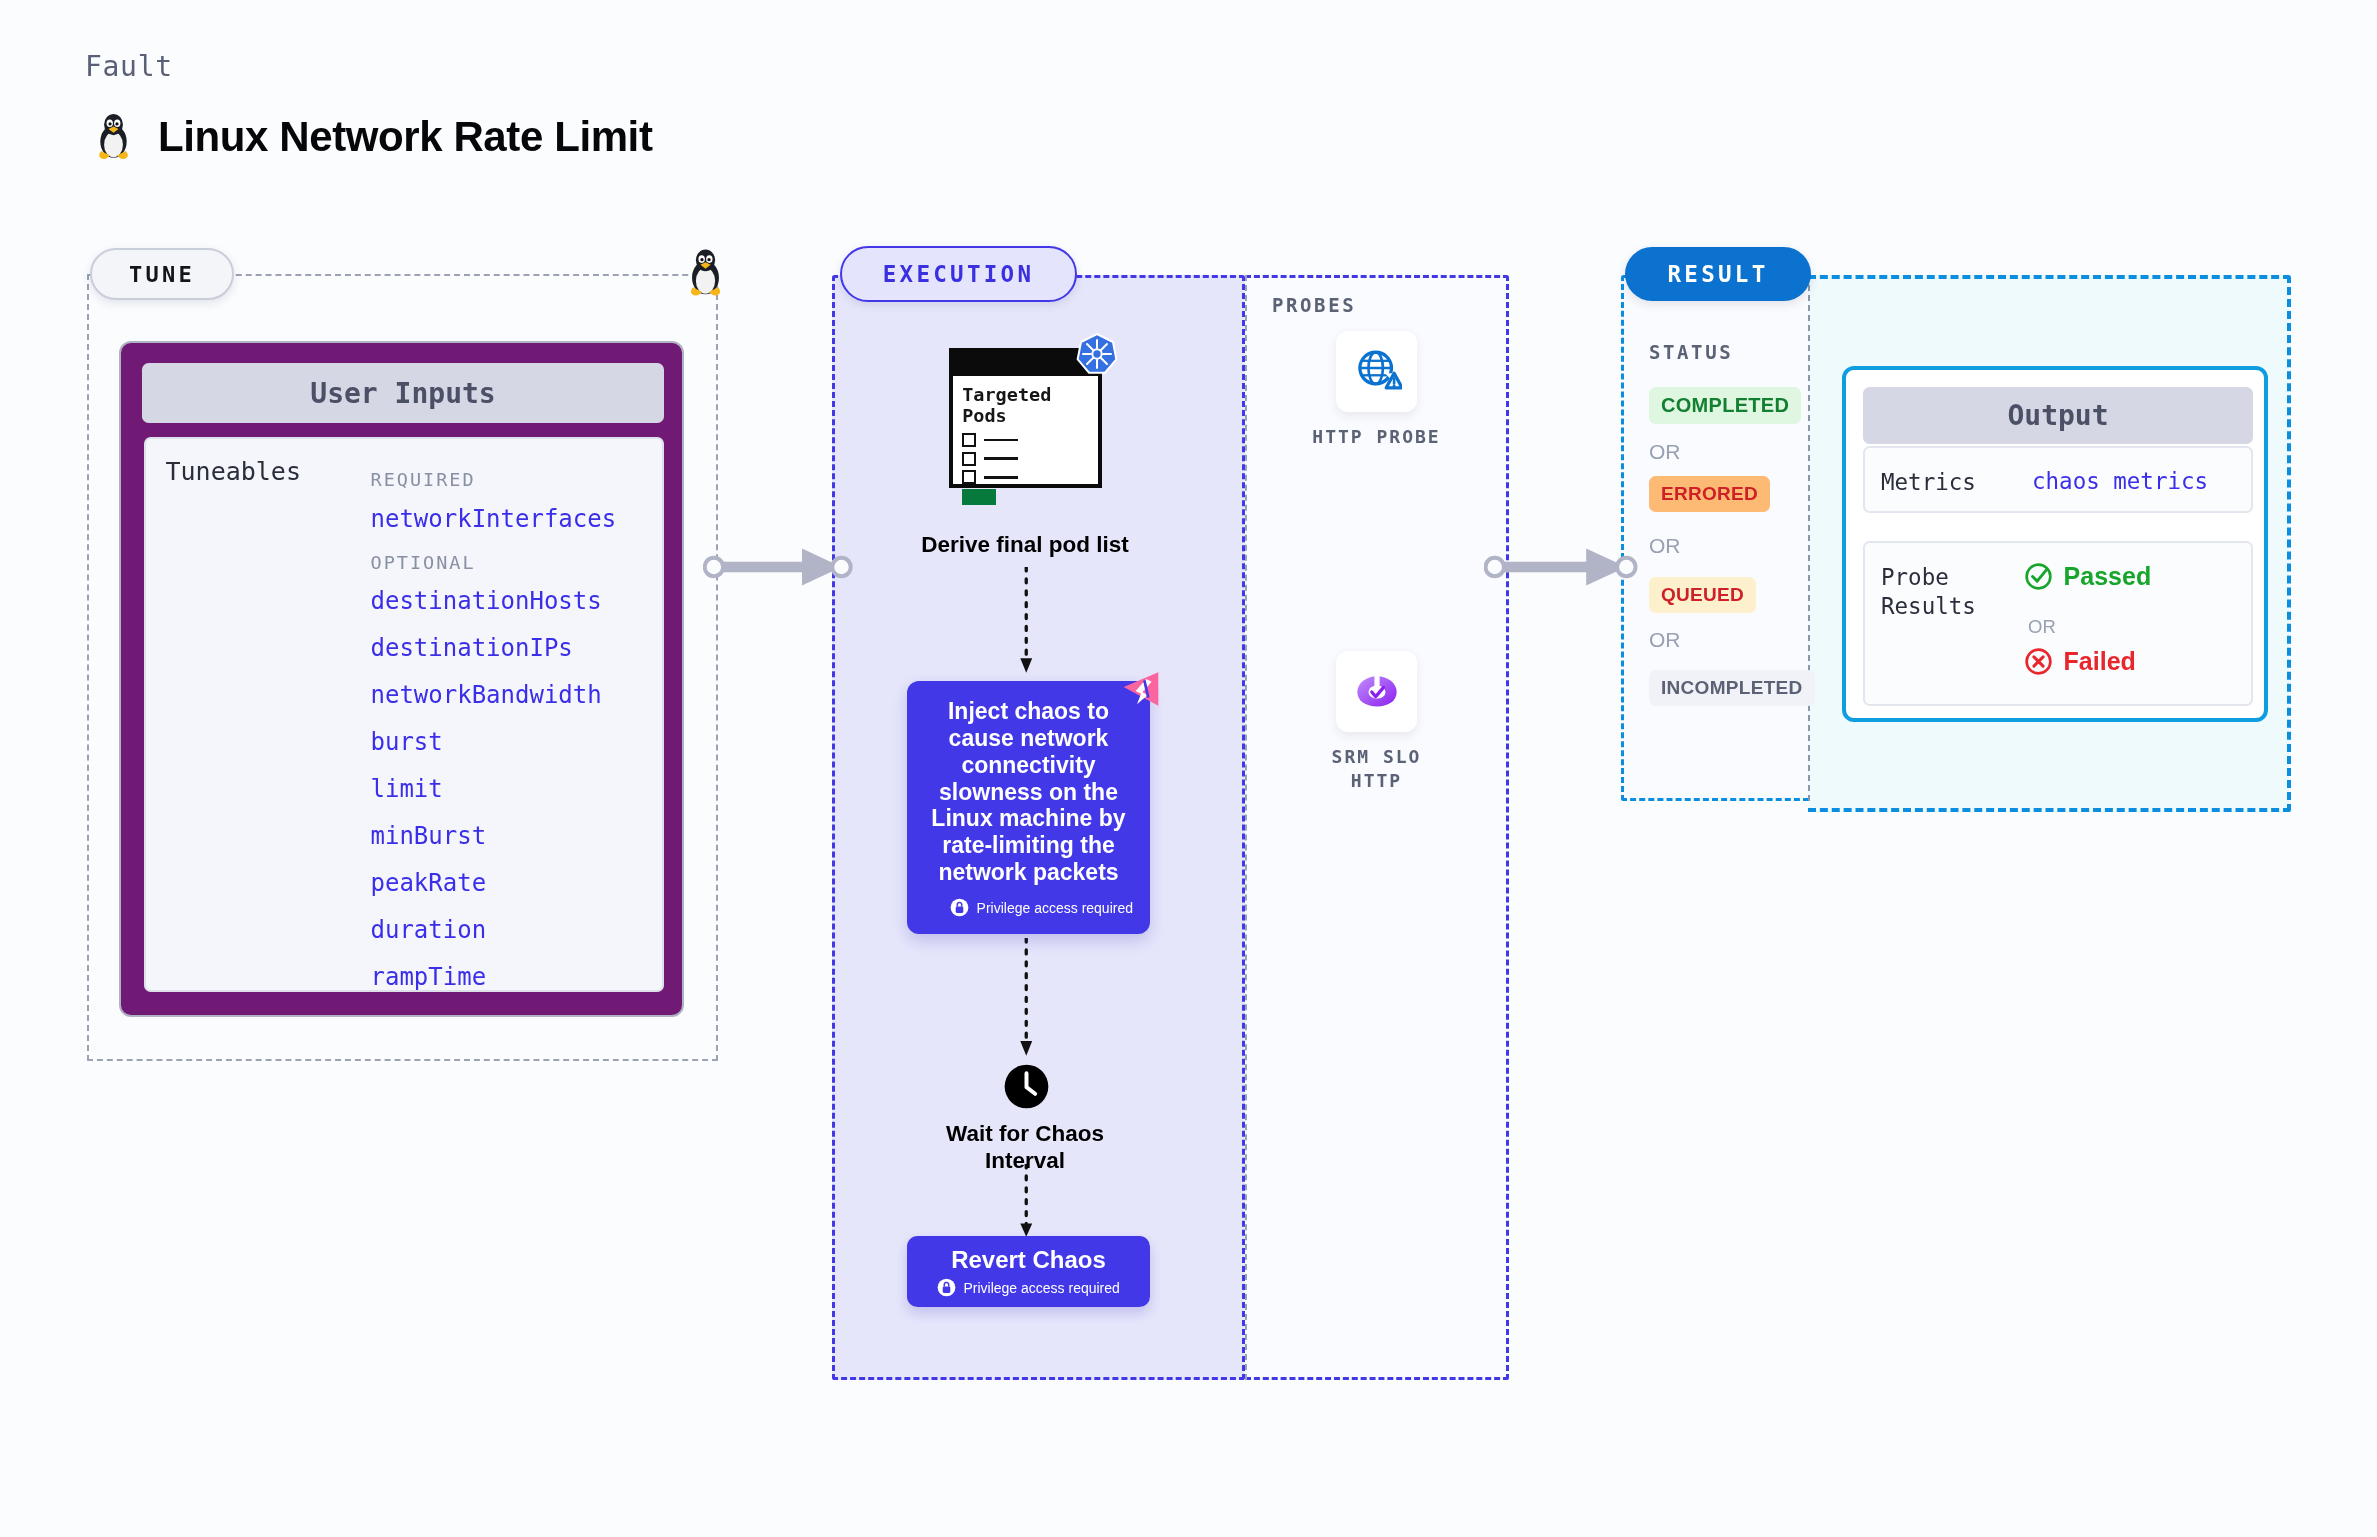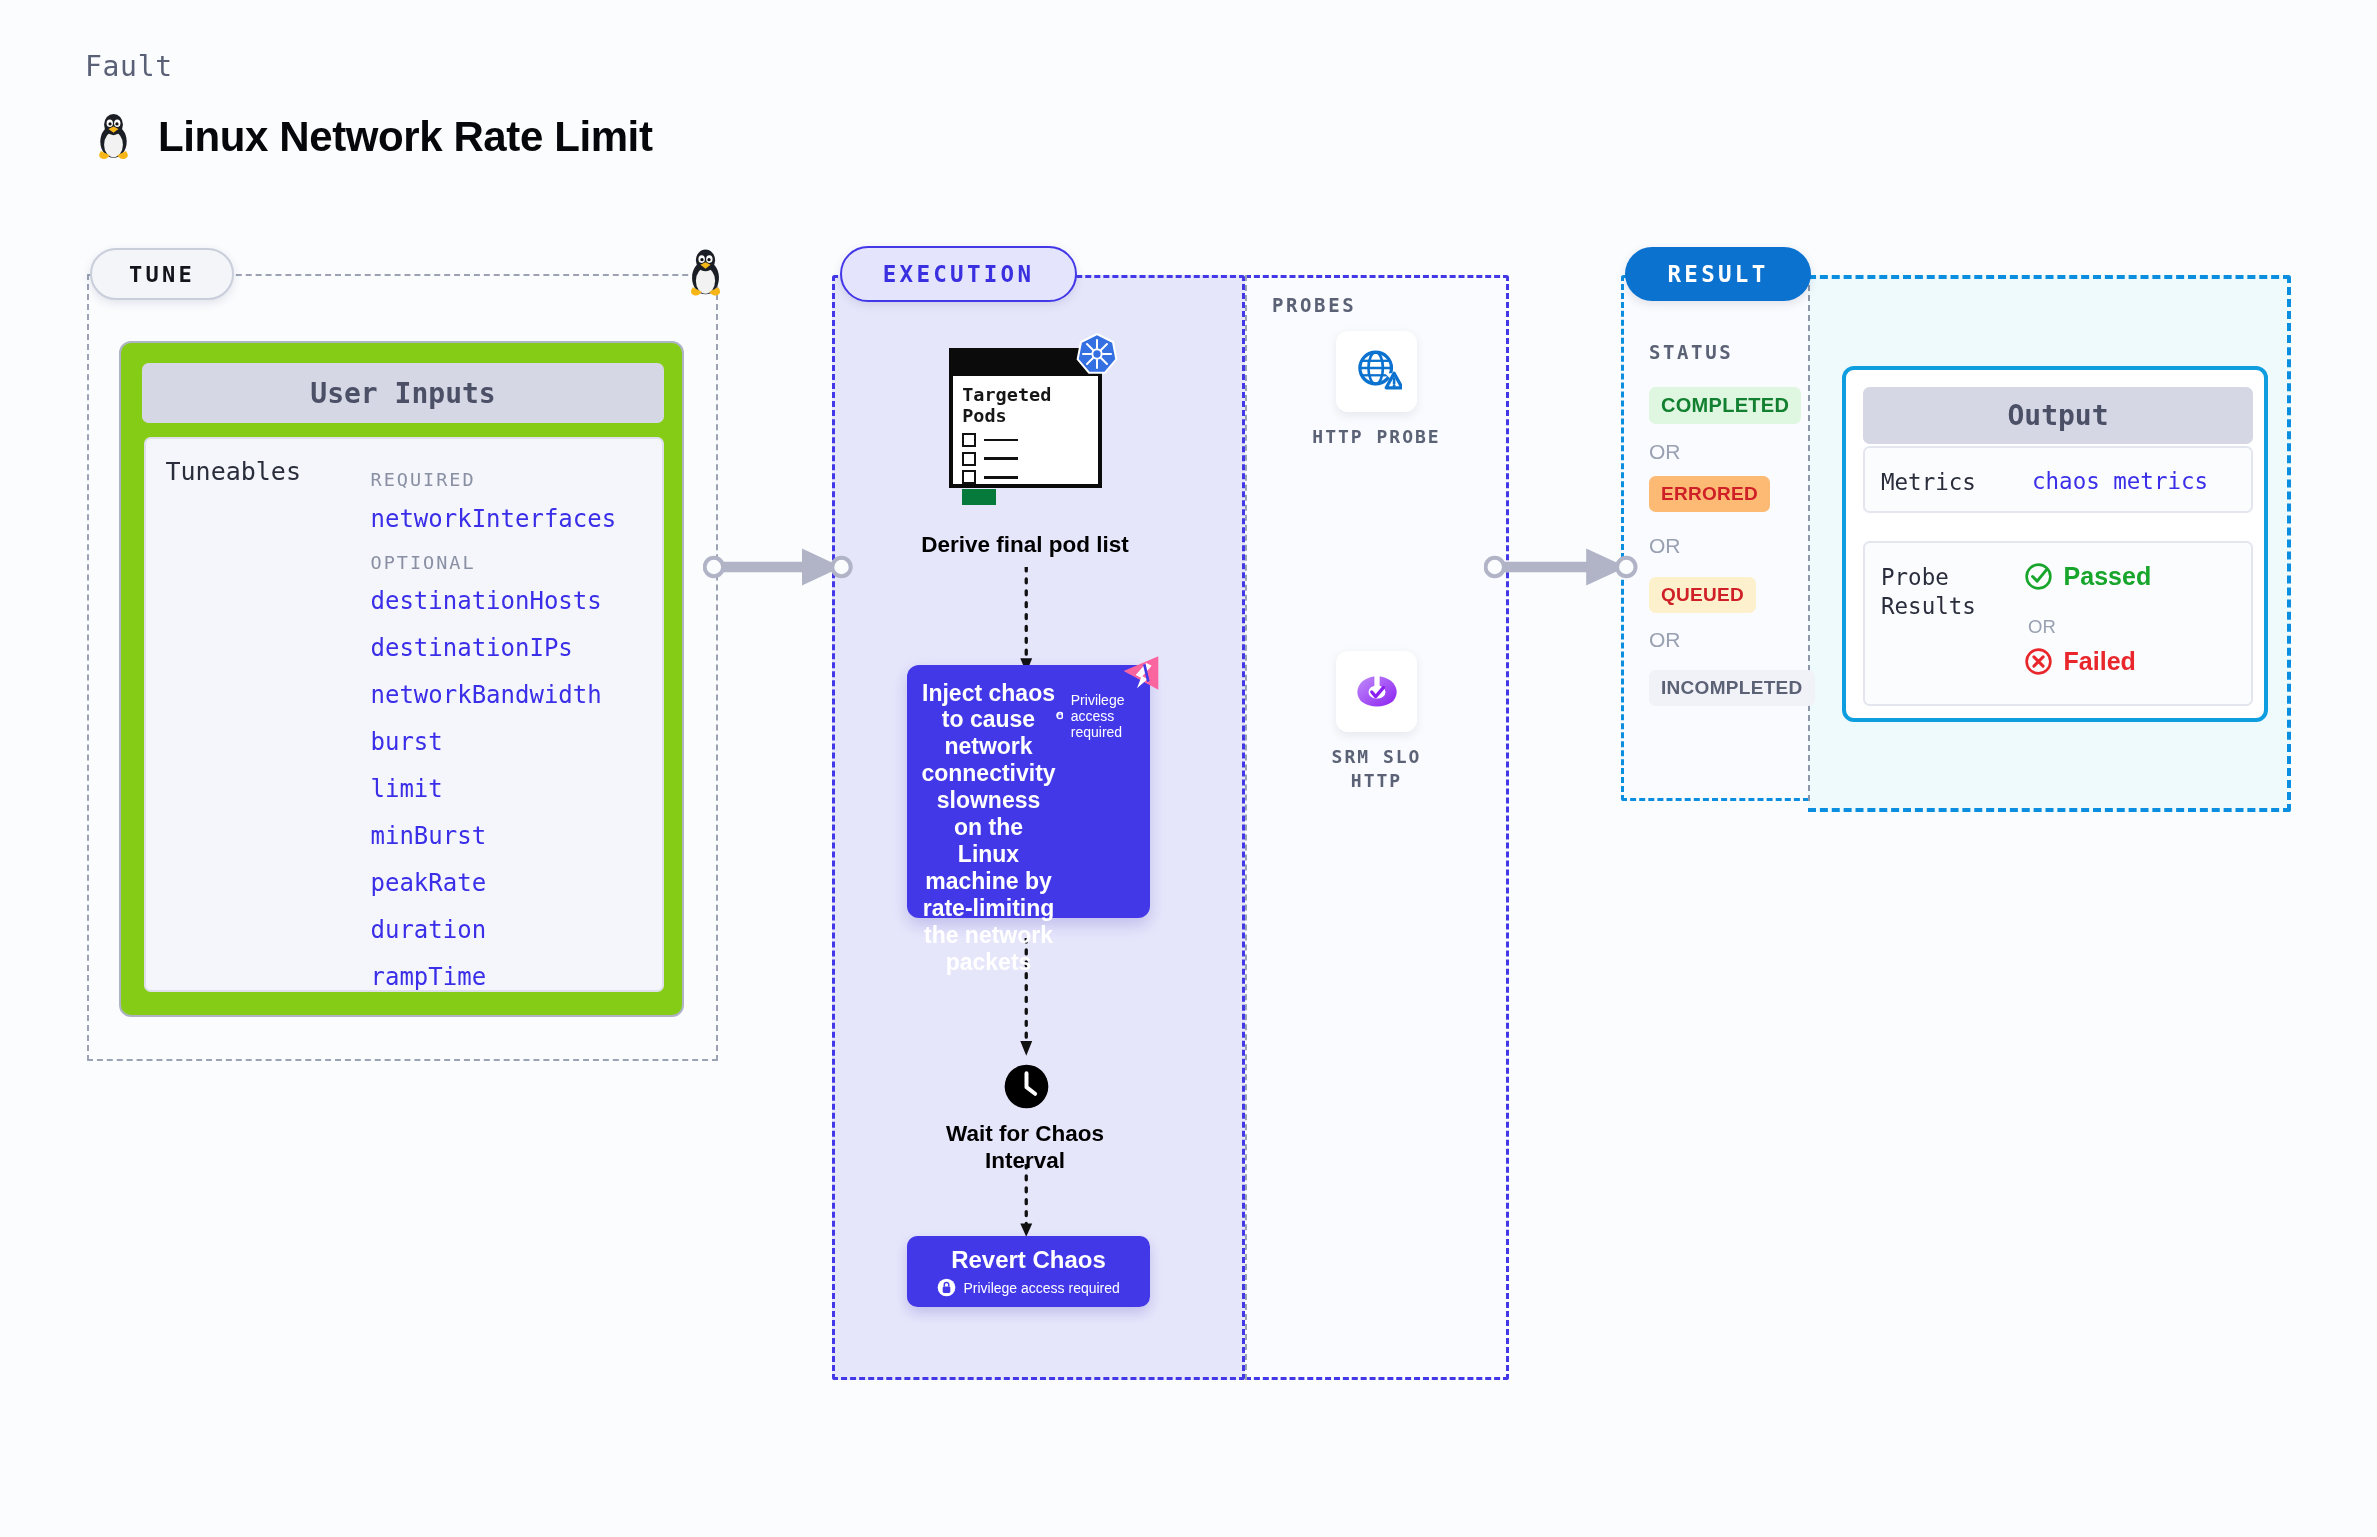--- a/index.html
+++ b/index.html
@@ -65,21 +65,21 @@
   }
   .dash-output {
     left: 1808px; top: 275px; width: 483px; height: 537px;
     border: 4px dashed #0b8ee0; border-left: none; border-radius: 0 2.6px 2.6px 0;
     background: #effafd;
   }
 
   
   .tune-card {
     position: absolute; left: 119px; top: 341px; width: 565px; height: 676px;
-    background: #84cc16; border: 2.6px solid #aeb4c4; border-radius: 12px; z-index: 5;
+    background: #701a75; border: 2.6px solid #aeb4c4; border-radius: 12px; z-index: 5;
   }
   .card-title {
     position: absolute; border-radius: 6.6px; background: #d6d7e4;
     display: flex; align-items: center; justify-content: center;
     font-family: "DejaVu Sans Mono", monospace; font-weight: 700;
     color: #4b5067;
   }
   .tune-card-title { left: 21px; top: 20px; width: 522px; height: 60px; font-size: 28px; }
   .tune-body {
     position: absolute; left: 22.5px; top: 94px; width: 520px; height: 555px;
@@ -131,24 +131,24 @@
   }
   .lbl-derive { left: 919px; top: 532px; width: 212px; }
   .lbl-wait   { left: 926px; top: 1121px; width: 198px; }
 
   .dot-arrow { position: absolute; z-index: 7; }
   .da1 { left: 1017px; top: 567px; width: 18.5px; height: 107px; }
   .da2 { left: 1017px; top: 938px; width: 18.5px; height: 119px; }
   .da3 { left: 1017px; top: 1164px; width: 18.5px; height: 74px; }
 
   .inject-card {
-    position: absolute; left: 907px; top: 665px; width: 243px; height: 253px;
+    position: absolute; left: 907px; top: 681px; width: 243px; height: 253px;
     background: #4338e8; border-radius: 12px; z-index: 8;
     box-shadow: 0 6.6px 16px rgba(60,50,180,.22);
-    display: flex; flex-direction: row; align-items: flex-start; justify-content: center;
+    display: flex; flex-direction: column; align-items: flex-end; justify-content: center;
     padding: 14.5px 17px;
   }
   .inject-text {
     color: #fff; font-weight: 700; font-size: 23px; line-height: 1.17; text-align: center;
   }
   .priv-row { display: flex; align-items: center; justify-content: center; gap: 7.3px; margin-top: 12px; }
   .priv-text { color: #fff; font-size: 14px; font-weight: 400; }
   .lock-icon { width: 19px; height: 19px; }
   .litmus-badge { position: absolute; right: -14.5px; top: -14.5px; width: 48px; height: 48px; z-index: 11; }
 

